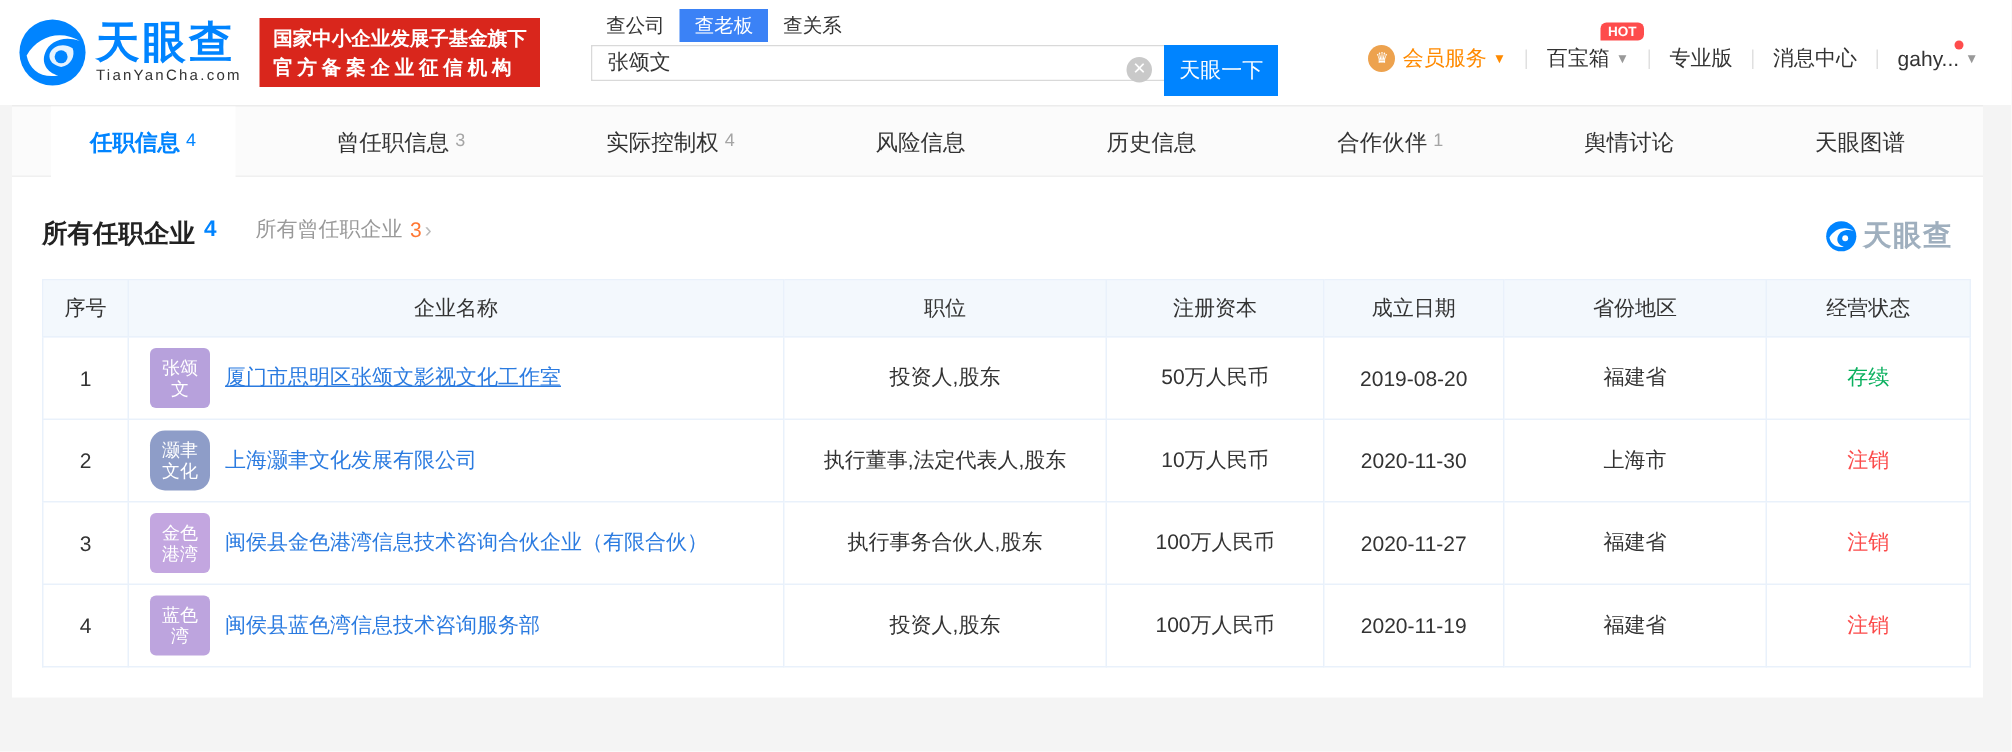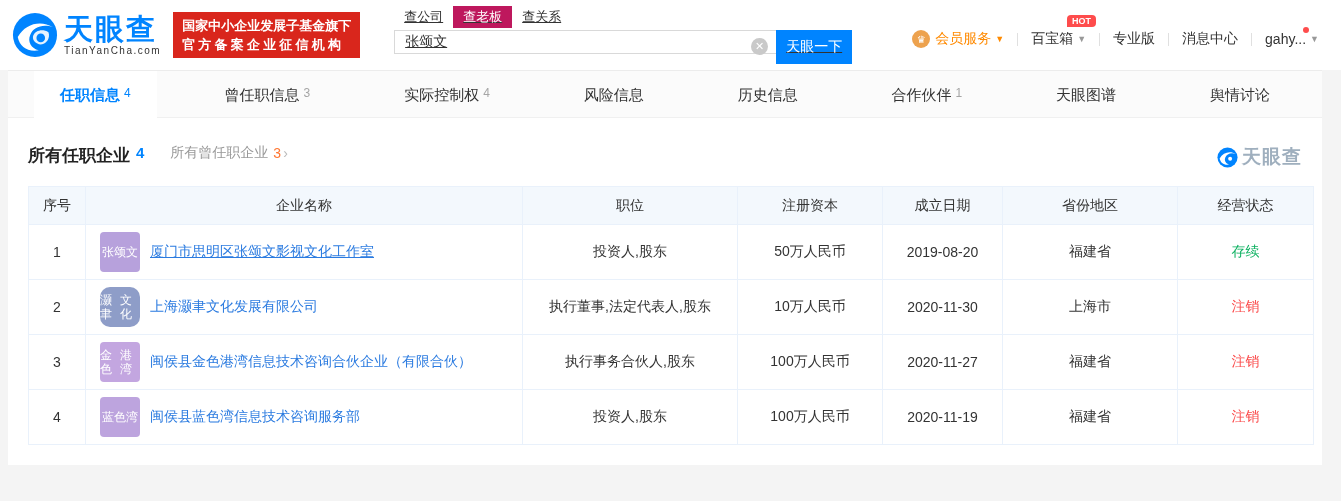--- a/index.html
+++ b/index.html
@@ -31,24 +31,24 @@
     background: #d9261c;
     color: #fff;
     font-size: 13px;
     font-weight: bold;
     padding: 4px 9px;
     line-height: 19px;
     white-space: nowrap;
   }
   .gov-badge .l2 { letter-spacing: 3.2px; }
 
-  .search-block { margin-left: 34px; width: 458px; text-decoration: underline; }
+  .search-block { margin-left: 34px; width: 458px; }
   .search-tabs { display: flex; font-size: 13px; height: 22px; align-items: flex-end; }
   .search-tab { padding: 2px 10px; color: #333; cursor: pointer; }
-  .search-tab.active { background: #be185d; color: #fff; }
+  .search-tab.active { background: #3b82f6; color: #fff; }
   .search-row { display: flex; margin-top: 2px; }
   .search-input-wrap {
     flex: 1; position: relative; height: 24px;
     border: 1px solid #d9d9d9; border-right: none; background: #fff;
     display: flex; align-items: center;
   }
   .search-input {
     border: none; outline: none; width: 100%; height: 100%;
     font-size: 14px; padding: 0 30px 0 10px; color: #333;
     font-family: "Liberation Sans", sans-serif;
@@ -129,21 +129,21 @@
 
   table { width: 100%; border-collapse: collapse; table-layout: fixed; }
   th, td { border: 1px solid #e9f1fb; text-align: center; font-weight: normal; }
   th { background: #f3f8fd; height: 38px; font-size: 14px; color: #333; }
   td { height: 55px; font-size: 14px; color: #333; }
   td.company-cell { text-align: left; padding-left: 14px; }
   .company-inner { display: flex; align-items: center; }
   .avatar {
     width: 40px; height: 40px; border-radius: 4px; flex: none;
     color: #fff; font-size: 12px; line-height: 14px;
-    display: flex; align-items: center; justify-content: center;
+    display: flex; flex-direction: column; align-items: center; justify-content: center;
     margin-right: 10px;
   }
   .company-link { color: #2b7be0; text-decoration: none; cursor: pointer; }
   .company-link.hovered { text-decoration: underline; }
 </style>
 </head>
 <body>
 
 <div class="header">
   <div class="logo">
@@ -225,24 +225,24 @@
     <span>风险信息</span>
   </div>
   <div class="tab">
     <span>历史信息</span>
   </div>
   <div class="tab">
     <span>合作伙伴</span>
     <span class="cnt">1</span>
   </div>
   <div class="tab">
+    <span>舆情讨论</span>
+  </div>
+  <div class="tab">
     <span>天眼图谱</span>
-  </div>
-  <div class="tab">
-    <span>舆情讨论</span>
   </div>
 </div>
 
 <div class="card">
   <div class="section-head">
     <span class="sec-title">所有任职企业</span>
     <span class="sec-count">4</span>
     <span class="sec-link">
       <span>所有曾任职企业</span>
       <span class="sec-link-count">3</span>

